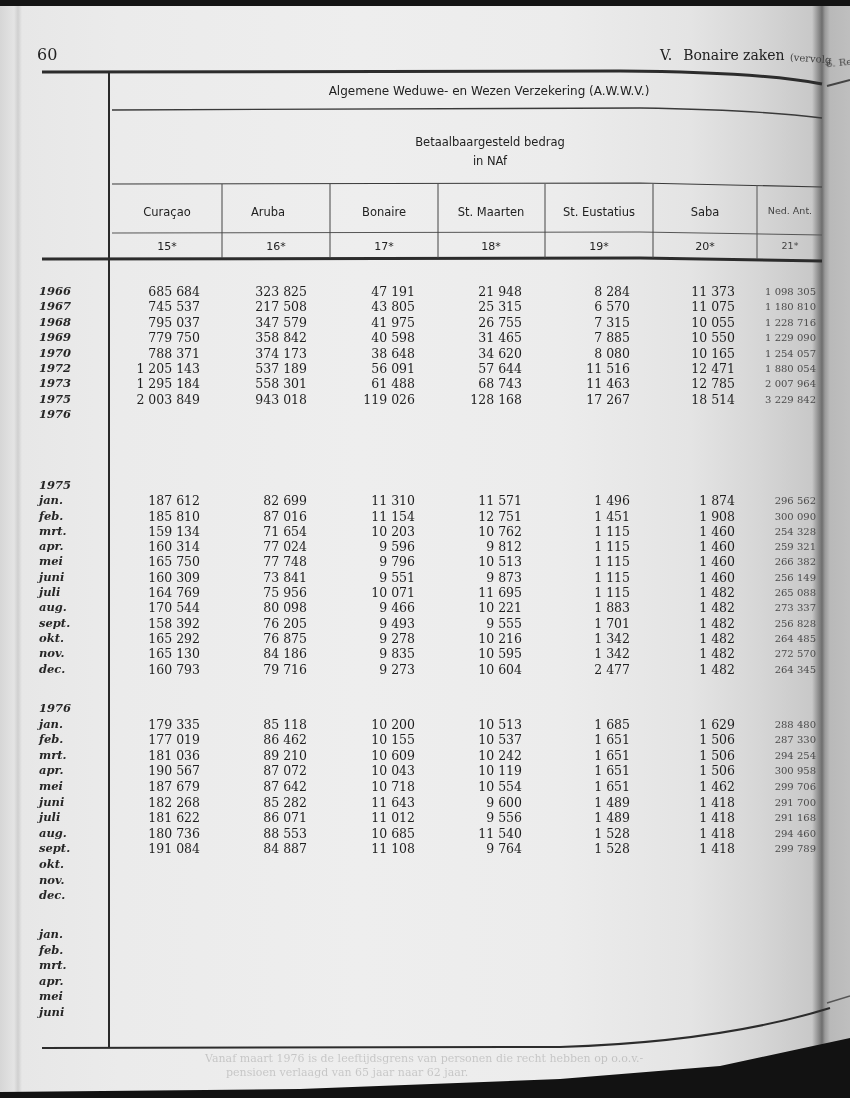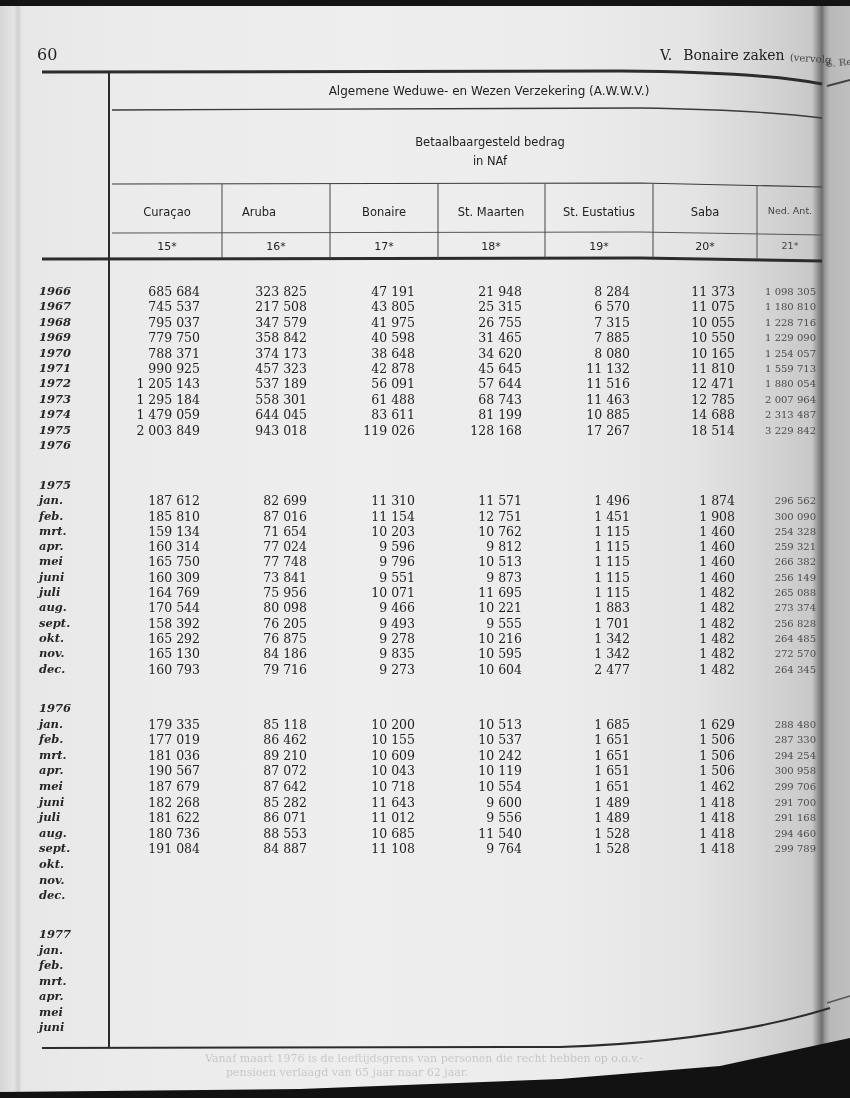--- a/index.html
+++ b/index.html
@@ -72,21 +72,21 @@
     <path d="M827,86 L850,80" stroke="#444" stroke-width="2" fill="none"></path>
     <path d="M827,1003 L850,996" stroke="#555" stroke-width="1.5" fill="none"></path>
     <polygon points="0,1092 300,1089 560,1079 720,1066 850,1038 850,1098 0,1098" fill="#121212"></polygon>
   </svg>
 
   <div class="hdr title">Algemene Weduwe- en Wezen Verzekering (A.W.W.V.)</div>
   <div class="hdr sub1">Betaalbaargesteld bedrag</div>
   <div class="hdr sub2">in NAf</div>
 
   <div class="hdr colname" style="left:167px">Curaçao</div>
-  <div class="hdr colname" style="left:259px">Aruba</div>
+  <div class="hdr colname" style="left:268px">Aruba</div>
   <div class="hdr colname" style="left:384px">Bonaire</div>
   <div class="hdr colname" style="left:491px">St. Maarten</div>
   <div class="hdr colname" style="left:599px">St. Eustatius</div>
   <div class="hdr colname" style="left:705px">Saba</div>
   <div class="hdr colname nedant" style="left:790px">Ned. Ant.</div>
 
   <div class="hdr colnum" style="left:167px">15*</div>
   <div class="hdr colnum" style="left:276px">16*</div>
   <div class="hdr colnum" style="left:384px">17*</div>
   <div class="hdr colnum" style="left:491px">18*</div>
@@ -139,60 +139,40 @@
         <span class="lbl">1970</span>
         <span class="v c0">788 371</span>
         <span class="v c1">374 173</span>
         <span class="v c2">38 648</span>
         <span class="v c3">34 620</span>
         <span class="v c4">8 080</span>
         <span class="v c5">10 165</span>
         <span class="v c6">1 254 057</span>
       </div>
       <div class="row" style="height:var(--rh);line-height:var(--rh)">
-        <span class="lbl">1971</span>
-        <span class="v c0">990 925</span>
-        <span class="v c1">457 323</span>
-        <span class="v c2">42 878</span>
-        <span class="v c3">45 645</span>
-        <span class="v c4">11 132</span>
-        <span class="v c5">11 810</span>
-        <span class="v c6">1 559 713</span>
-      </div>
-      <div class="row" style="height:var(--rh);line-height:var(--rh)">
         <span class="lbl">1972</span>
         <span class="v c0">1 205 143</span>
         <span class="v c1">537 189</span>
         <span class="v c2">56 091</span>
         <span class="v c3">57 644</span>
         <span class="v c4">11 516</span>
         <span class="v c5">12 471</span>
         <span class="v c6">1 880 054</span>
       </div>
       <div class="row" style="height:var(--rh);line-height:var(--rh)">
         <span class="lbl">1973</span>
         <span class="v c0">1 295 184</span>
         <span class="v c1">558 301</span>
         <span class="v c2">61 488</span>
         <span class="v c3">68 743</span>
         <span class="v c4">11 463</span>
         <span class="v c5">12 785</span>
         <span class="v c6">2 007 964</span>
       </div>
       <div class="row" style="height:var(--rh);line-height:var(--rh)">
-        <span class="lbl">1974</span>
-        <span class="v c0">1 479 059</span>
-        <span class="v c1">644 045</span>
-        <span class="v c2">83 611</span>
-        <span class="v c3">81 199</span>
-        <span class="v c4">10 885</span>
-        <span class="v c5">14 688</span>
-        <span class="v c6">2 313 487</span>
-      </div>
-      <div class="row" style="height:var(--rh);line-height:var(--rh)">
         <span class="lbl">1975</span>
         <span class="v c0">2 003 849</span>
         <span class="v c1">943 018</span>
         <span class="v c2">119 026</span>
         <span class="v c3">128 168</span>
         <span class="v c4">17 267</span>
         <span class="v c5">18 514</span>
         <span class="v c6">3 229 842</span>
       </div>
       <div class="row" style="height:var(--rh);line-height:var(--rh)">
@@ -274,21 +254,21 @@
         <span class="v c6">265 088</span>
       </div>
       <div class="row" style="height:var(--rh);line-height:var(--rh)">
         <span class="lbl">aug.</span>
         <span class="v c0">170 544</span>
         <span class="v c1">80 098</span>
         <span class="v c2">9 466</span>
         <span class="v c3">10 221</span>
         <span class="v c4">1 883</span>
         <span class="v c5">1 482</span>
-        <span class="v c6">273 374</span>
+        <span class="v c6">273 337</span>
       </div>
       <div class="row" style="height:var(--rh);line-height:var(--rh)">
         <span class="lbl">sept.</span>
         <span class="v c0">158 392</span>
         <span class="v c1">76 205</span>
         <span class="v c2">9 493</span>
         <span class="v c3">9 555</span>
         <span class="v c4">1 701</span>
         <span class="v c5">1 482</span>
         <span class="v c6">256 828</span>
@@ -423,23 +403,20 @@
       </div>
       <div class="row" style="height:var(--rh);line-height:var(--rh)">
         <span class="lbl">nov.</span>
       </div>
       <div class="row" style="height:var(--rh);line-height:var(--rh)">
         <span class="lbl">dec.</span>
       </div>
     </div>
   <div class="section" style="top:927px; --rh:15.5px">
       <div class="row" style="height:var(--rh);line-height:var(--rh)">
-        <span class="lbl">1977</span>
-      </div>
-      <div class="row" style="height:var(--rh);line-height:var(--rh)">
         <span class="lbl">jan.</span>
       </div>
       <div class="row" style="height:var(--rh);line-height:var(--rh)">
         <span class="lbl">feb.</span>
       </div>
       <div class="row" style="height:var(--rh);line-height:var(--rh)">
         <span class="lbl">mrt.</span>
       </div>
       <div class="row" style="height:var(--rh);line-height:var(--rh)">
         <span class="lbl">apr.</span>

